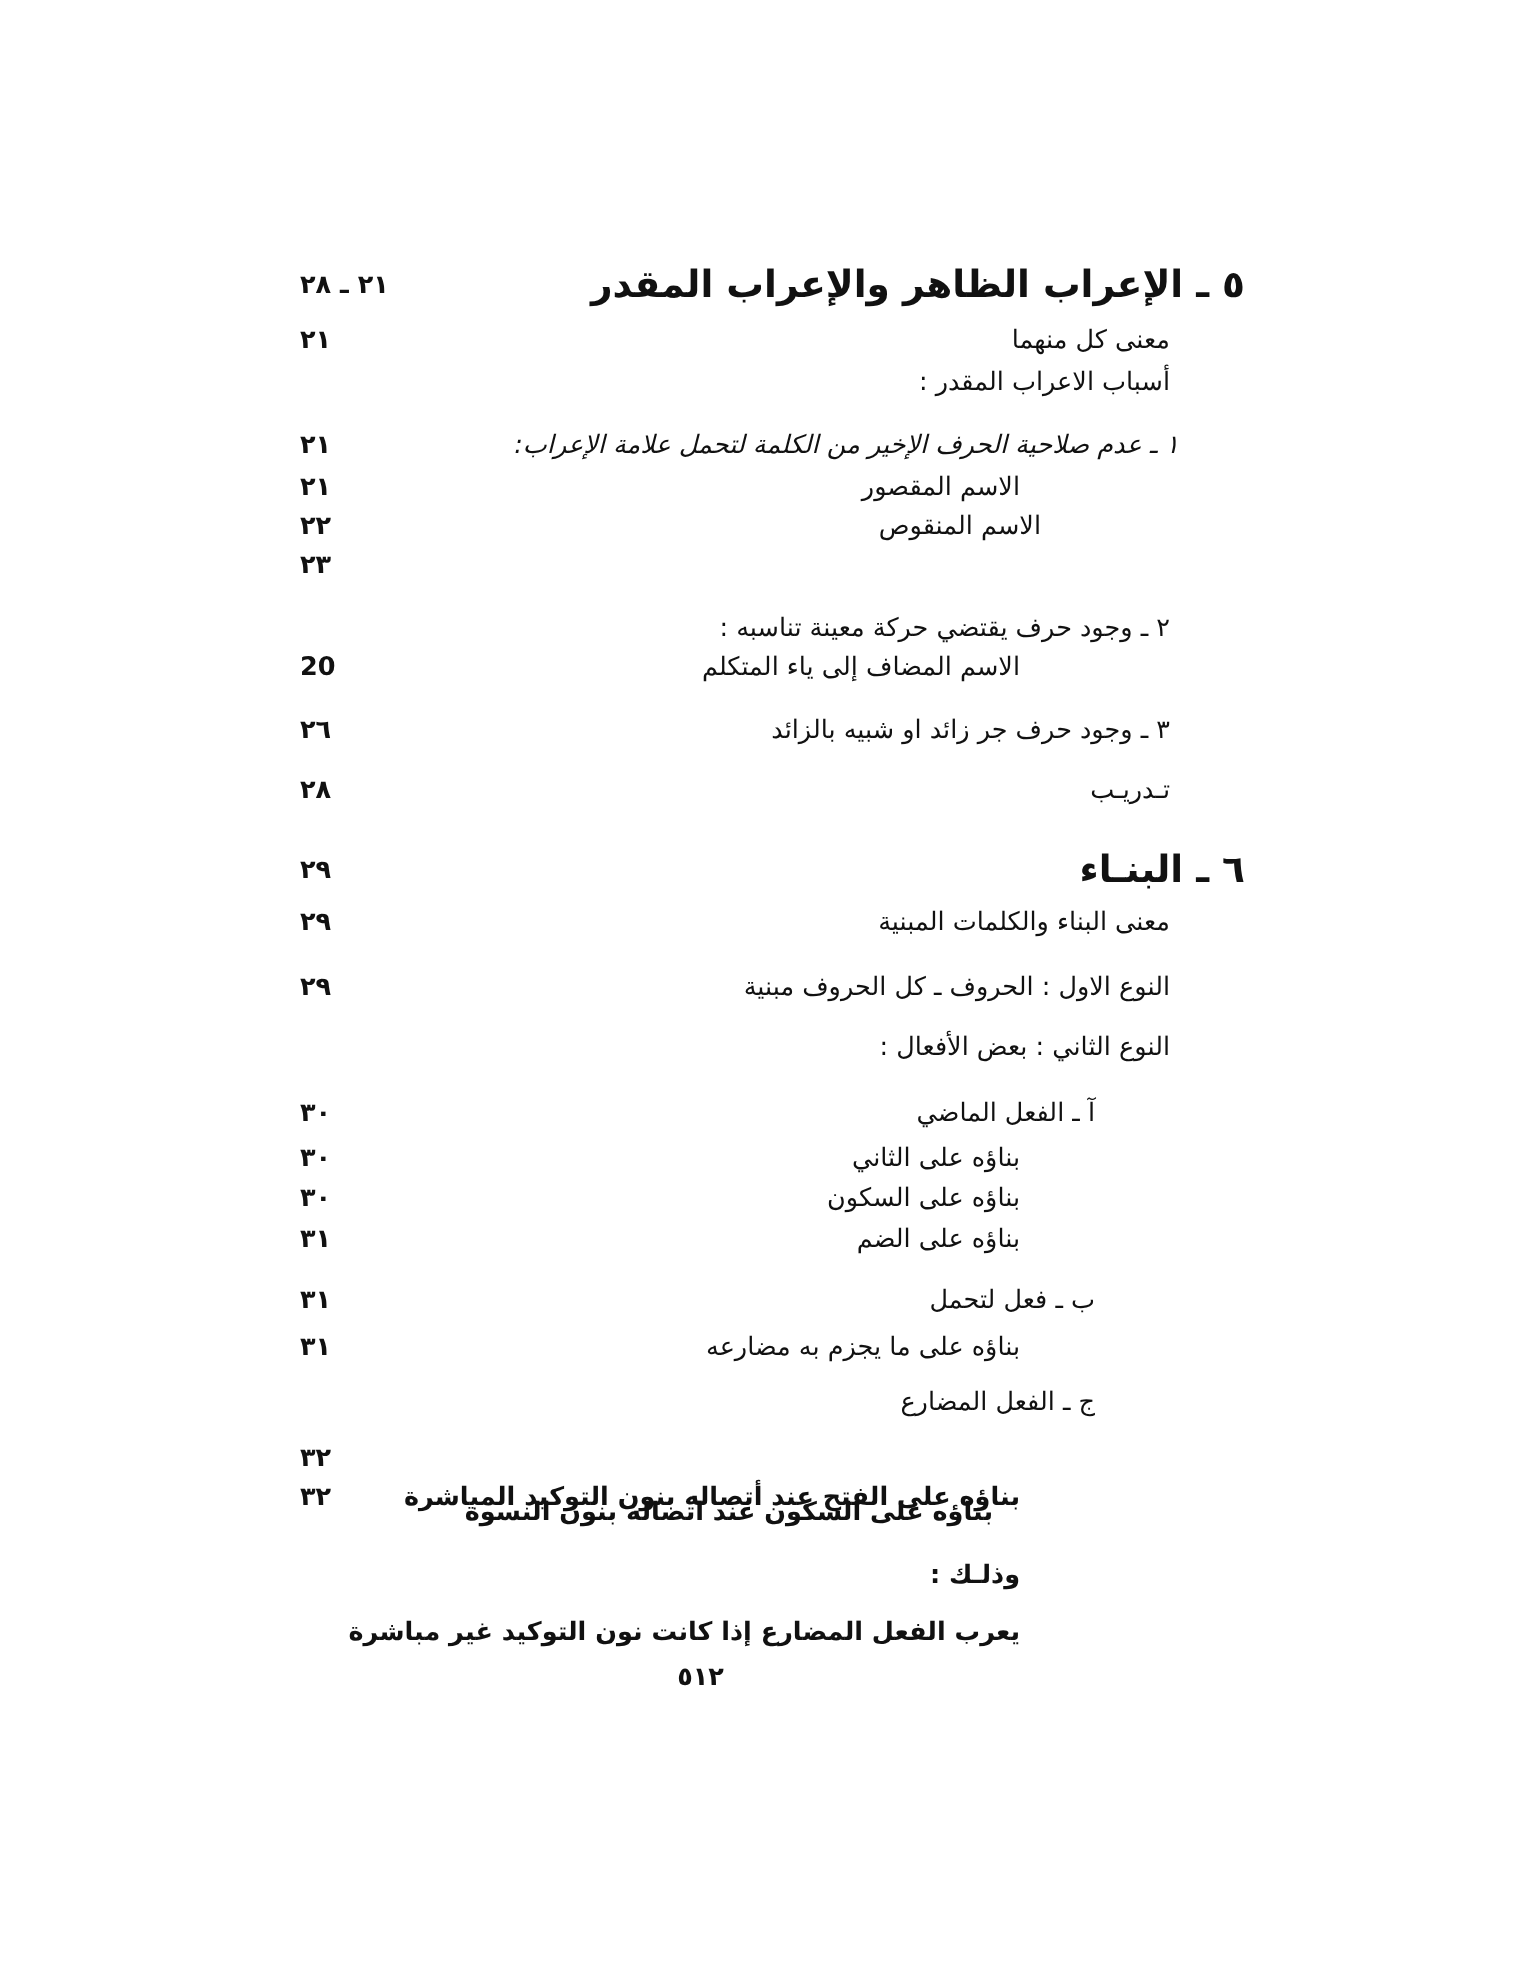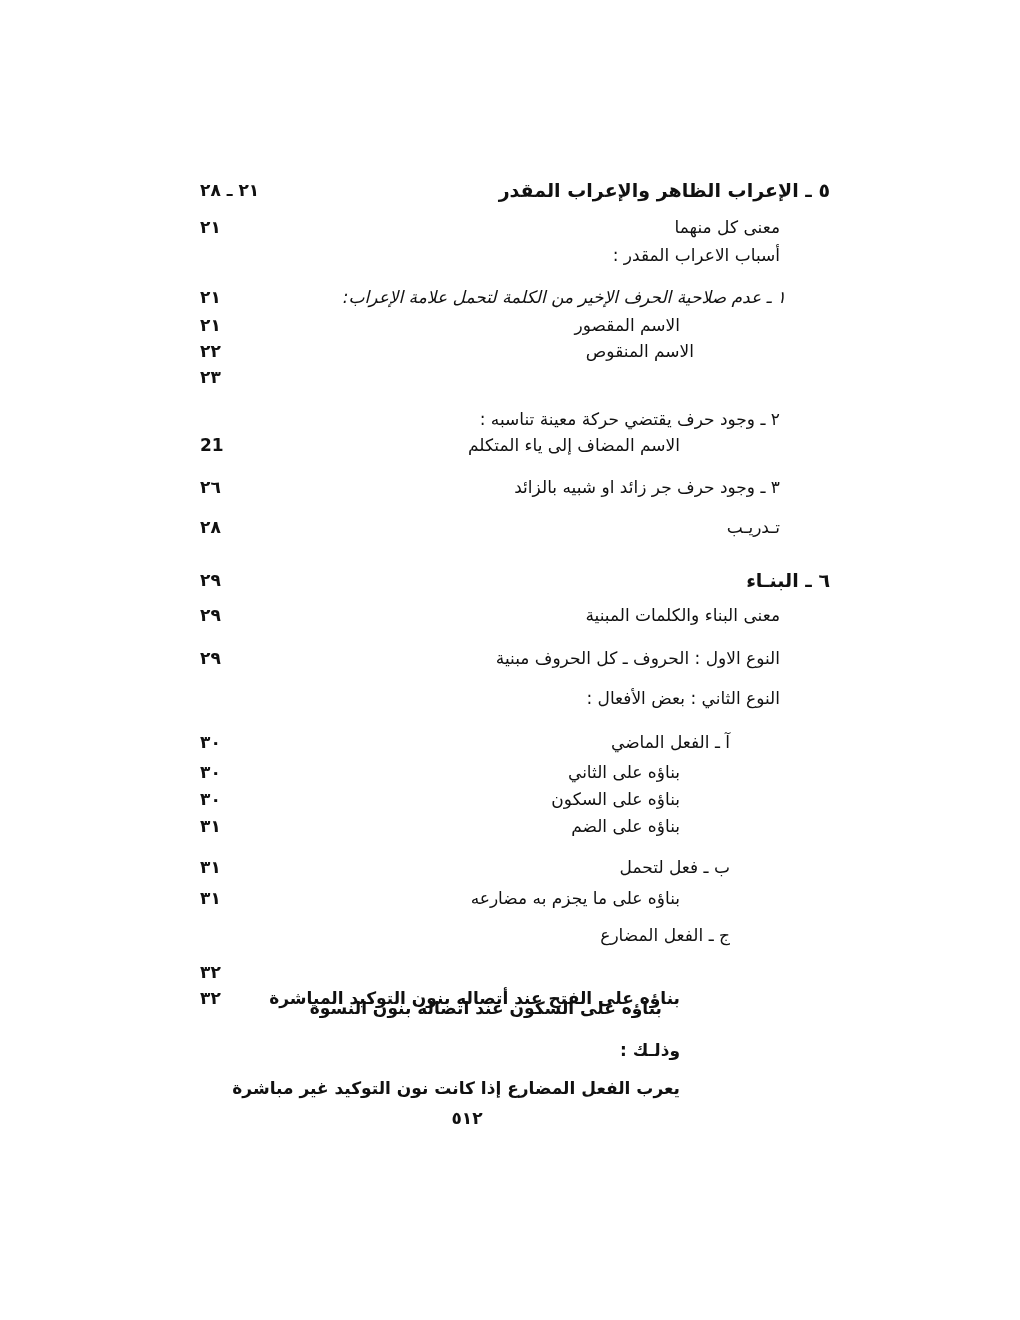--- a/index.html
+++ b/index.html
@@ -4,21 +4,21 @@
 <style>
   html, body { margin:0; padding:0; background:#ffffff; }
   body { width:1020px; height:1320px; position:relative; overflow:hidden;
          font-family:"DejaVu Sans", sans-serif; color:#111; }
   .page { position:absolute; left:0; top:0; width:1020px; height:1320px; }
   .row { position:absolute; left:200px; width:630px; height:30px; }
   .text { position:absolute; direction:rtl; text-align:right; white-space:nowrap;
           font-size:17px; line-height:30px; top:0; }
   .num { position:absolute; left:0; top:0; direction:rtl; font-size:17px;
          line-height:30px; font-weight:bold; white-space:nowrap; }
-  .heading .text { font-weight:bold; font-size:19px; }
+  .heading .text { font-weight:bold; font-size:25px; }
   .bold .text { font-weight:bold; }
   .footer { position:absolute; top:1108px; left:0; width:934px; text-align:center;
             font-weight:bold; font-size:17px; direction:rtl; }
 </style>
 </head>
 <body>
 
 <div class="page">
   <div id="toc">
       <div class="row heading" style="top: 175px;">
@@ -45,21 +45,21 @@
         <span class="num">٢٢</span>
       </div>
       <div class="row " style="top: 362px;">
         <span class="num">٢٣</span>
       </div>
       <div class="row " style="top: 404px;">
         <span class="text" style="right: 50px;">٢ ـ وجود حرف يقتضي حركة معينة تناسبه :</span>
       </div>
       <div class="row " style="top: 430px;">
         <span class="text" style="right: 150px;">الاسم المضاف إلى ياء المتكلم</span>
-        <span class="num">21</span>
+        <span class="num">20</span>
       </div>
       <div class="row " style="top: 472px;">
         <span class="text" style="right: 50px;">٣ ـ وجود حرف جر زائد او شبيه بالزائد</span>
         <span class="num">٢٦</span>
       </div>
       <div class="row " style="top: 512px;">
         <span class="text" style="right: 50px;">تـدريـب</span>
         <span class="num">٢٨</span>
       </div>
       <div class="row heading" style="top: 565px;">

